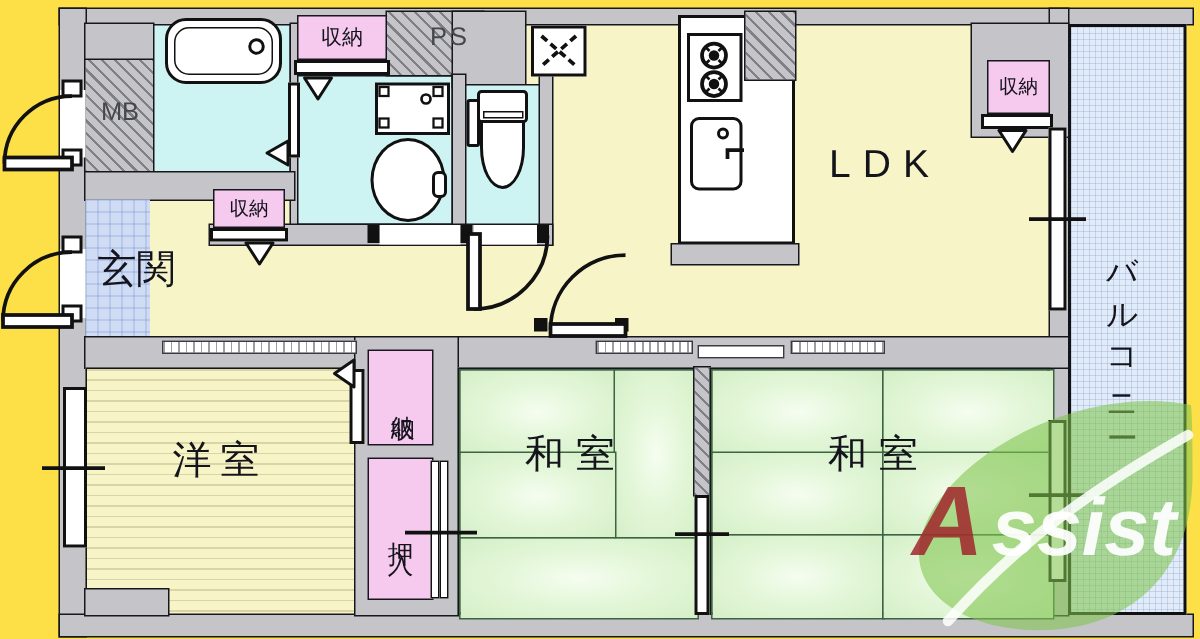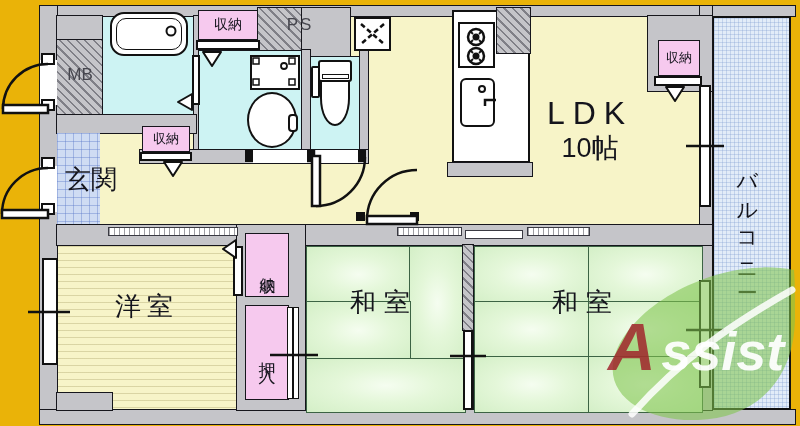--- a/index.html
+++ b/index.html
@@ -1,16 +1,16 @@
 <!DOCTYPE html>
 <html><head>
 <meta charset="utf-8">
 <style>
   html,body { margin:0; padding:0; background:#fff; }
-  .plan { position:relative; width:800px; height:426px; background:#eab308; overflow:hidden;
+  .plan { position:relative; width:800px; height:426px; background:#fde047; overflow:hidden;
           font-family:"Liberation Sans", sans-serif; }
   .abs  { position:absolute; box-sizing:border-box; }
   .wall { background:#c5c5c9; box-shadow:0 0 0 1px #16161c; }
   .hatch{ background-color:#c5c5c9;
           background-image:repeating-linear-gradient(45deg, rgba(70,70,80,.55) 0 1.5px, transparent 1.5px 6px);
           box-shadow:0 0 0 1px #16161c; }
   .floor-y { background:#f7f4c8; }
   .cyan { background:#cdf3f3; border:1.5px solid #16161c; }
   .tile { background-color:#cfdcf3;
           background-image:linear-gradient(rgba(90,120,200,.4) 1px, transparent 1px),
@@ -153,22 +153,21 @@
   <div class="abs win" style="left:699px;top:280px;width:12px;height:108px"></div>
 
   <div class="abs sld" style="left:108px;top:227px;width:130px;height:9px"></div>
   <div class="abs sld" style="left:397px;top:227px;width:65px;height:9px"></div>
   <div class="abs sld-plain" style="left:465px;top:230px;width:58px;height:9px"></div>
   <div class="abs sld" style="left:527px;top:227px;width:63px;height:9px"></div>
   <div class="abs dbar" style="left:192px;top:55px;width:8px;height:50px"></div>
 
   <div class="lbl" style="left:58px;top:65px;width:44px;font-size:17px;color:#46464e">MB</div>
   <div class="lbl" style="left:276px;top:15px;width:48px;font-size:17px;letter-spacing:2px;color:#46464e">PS</div>
-  <div class="lbl" style="left:515px;top:95px;width:150px;font-size:32px;letter-spacing:8px">LDK</div>
-  <div class="lbl" style="left:515px;top:133px;width:150px;font-size:27px">10帖</div>
+  <div class="lbl" style="left:515px;top:95px;width:150px;font-size:26px;letter-spacing:8px">LDK</div>
   <div class="lbl" style="left:87px;top:292px;width:120px;font-size:26px;letter-spacing:6px">洋室</div>
   <div class="lbl" style="left:58px;top:165px;width:66px;font-size:26px">玄関</div>
   <div class="lbl" style="left:309px;top:288px;width:150px;font-size:26px;letter-spacing:8px">和室</div>
   <div class="lbl" style="left:506px;top:288px;width:160px;font-size:26px;letter-spacing:8px">和室</div>
   <div class="lbl vtext" style="left:735px;top:112px;height:220px;font-size:21px;letter-spacing:7px">バルコニー</div>
 
   <svg class="overlay" width="800" height="426" viewBox="0 0 800 426">
 
     <g>
       <rect x="42" y="54" width="12" height="10" fill="#fff" stroke="#111" stroke-width="2"></rect>

